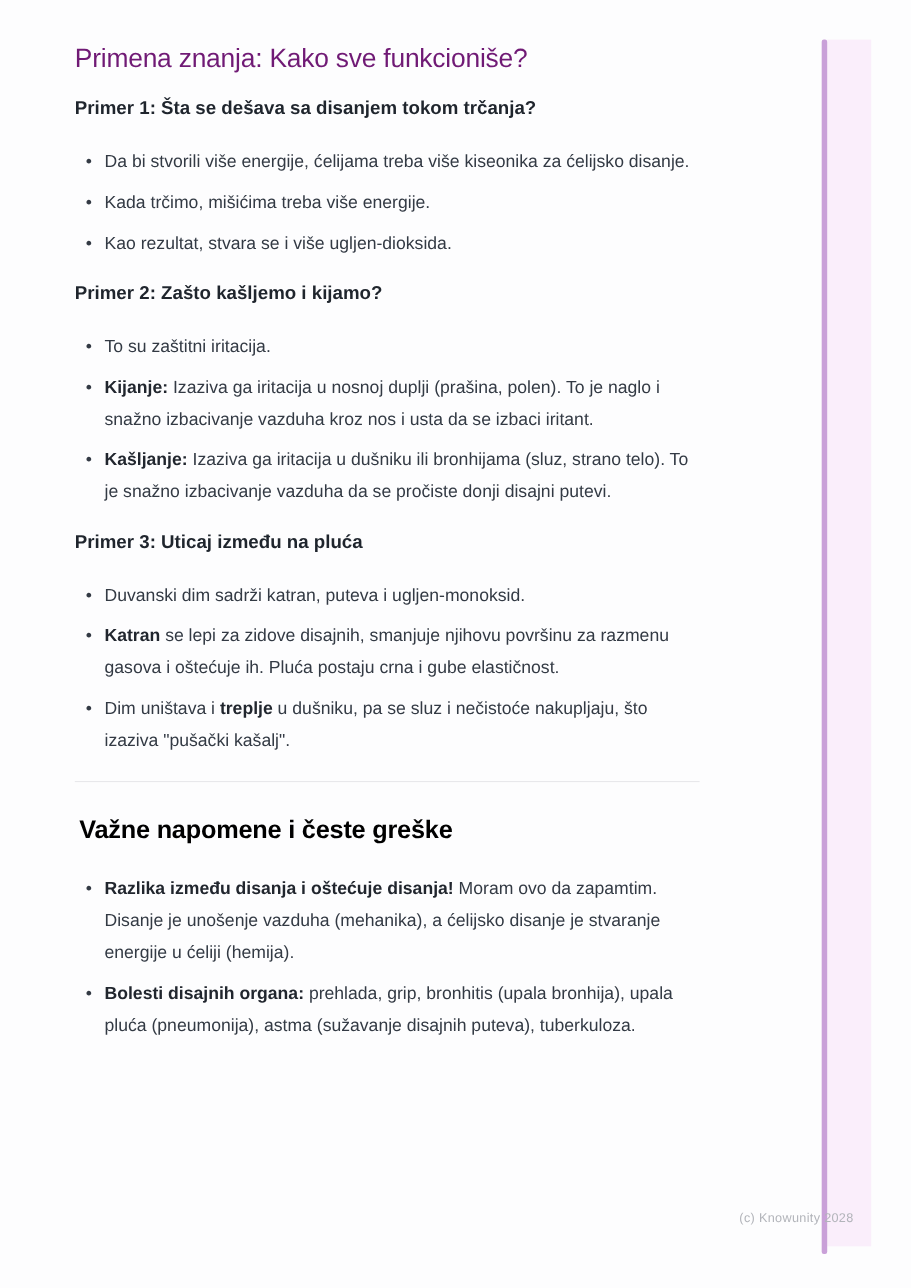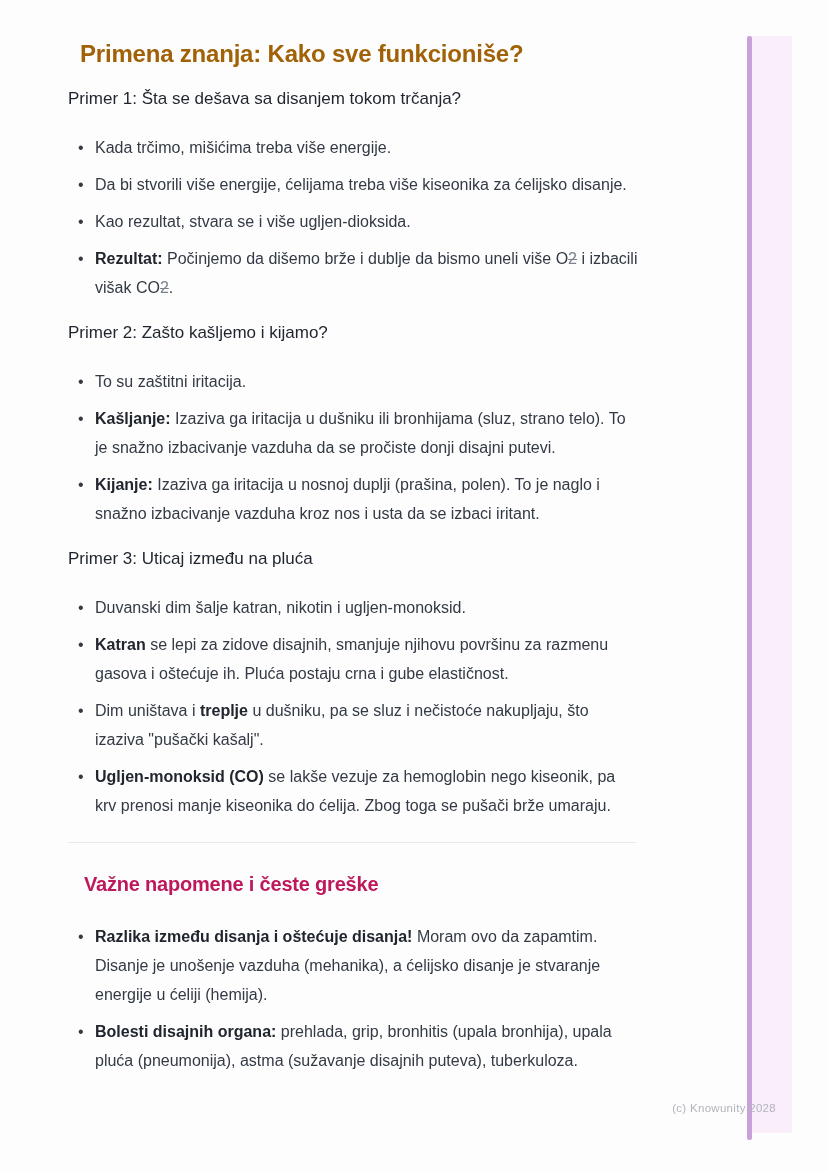--- a/index.html
+++ b/index.html
@@ -12,37 +12,37 @@
     color: #333a44;
   }
   .content {
     position: absolute;
     left: 68px; top: 0;
     width: 570px;
     padding-top: 40px;
   }
   .h1 {
     font-size: 24px;
+    font-weight: 400;
+    line-height: 1.15;
+    letter-spacing: -0.2px;
+    color: #701a75;
+    margin: 0 0 20px 0;
+  }
+  .h2 {
+    font-size: 23px;
     font-weight: 700;
     line-height: 1.15;
     letter-spacing: -0.2px;
-    color: #a16207;
-    margin: 0 0 20px 12px;
-  }
-  .h2 {
-    font-size: 20px;
-    font-weight: 700;
-    line-height: 1.15;
-    letter-spacing: -0.2px;
-    color: #be185d;
-    margin: 30px 0 26px 16px;
+    color: #000000;
+    margin: 30px 0 26px 4px;
   }
   .h3 {
     font-size: 17px;
-    font-weight: 400;
+    font-weight: 700;
     line-height: 1.25;
     color: #1f252d;
     margin: 0 0 24px 0;
   }
   ul.blist {
     list-style: none;
     margin: 0 0 20px 0;
     padding: 0;
   }
   ul.blist li {
@@ -98,69 +98,61 @@
 <div class="watermark">(c) Knowunity 2028</div>
 
 <div class="content">
 
   <h1 class="h1">Primena znanja: Kako sve funkcioniše?</h1>
 
   <h3 class="h3">Primer 1: Šta se dešava sa disanjem tokom trčanja?</h3>
   <ul class="blist">
     <li>
         <span class="marker"></span>
+        <span class="txt"><span>Da bi stvorili više energije, ćelijama treba više kiseonika za ćelijsko disanje.</span></span>
+      </li>
+    <li>
+        <span class="marker"></span>
         <span class="txt"><span>Kada trčimo, mišićima treba više energije.</span></span>
       </li>
     <li>
         <span class="marker"></span>
-        <span class="txt"><span>Da bi stvorili više energije, ćelijama treba više kiseonika za ćelijsko disanje.</span></span>
-      </li>
-    <li>
-        <span class="marker"></span>
         <span class="txt"><span>Kao rezultat, stvara se i više ugljen-dioksida.</span></span>
-      </li>
-    <li>
-        <span class="marker"></span>
-        <span class="txt"><span class="b">Rezultat:</span><span> Počinjemo da dišemo brže i dublje da bismo uneli više O</span><span class="strike">2</span><span> i izbacili višak CO</span><span class="strike">2</span><span>.</span></span>
       </li>
   </ul>
 
   <h3 class="h3">Primer 2: Zašto kašljemo i kijamo?</h3>
   <ul class="blist">
     <li>
         <span class="marker"></span>
         <span class="txt"><span>To su zaštitni iritacija.</span></span>
       </li>
     <li>
         <span class="marker"></span>
-        <span class="txt"><span class="b">Kašljanje:</span><span> Izaziva ga iritacija u dušniku ili bronhijama (sluz, strano telo). To je snažno izbacivanje vazduha da se pročiste donji disajni putevi.</span></span>
+        <span class="txt"><span class="b">Kijanje:</span><span> Izaziva ga iritacija u nosnoj duplji (prašina, polen). To je naglo i snažno izbacivanje vazduha kroz nos i usta da se izbaci iritant.</span></span>
       </li>
     <li>
         <span class="marker"></span>
-        <span class="txt"><span class="b">Kijanje:</span><span> Izaziva ga iritacija u nosnoj duplji (prašina, polen). To je naglo i snažno izbacivanje vazduha kroz nos i usta da se izbaci iritant.</span></span>
+        <span class="txt"><span class="b">Kašljanje:</span><span> Izaziva ga iritacija u dušniku ili bronhijama (sluz, strano telo). To je snažno izbacivanje vazduha da se pročiste donji disajni putevi.</span></span>
       </li>
   </ul>
 
   <h3 class="h3">Primer 3: Uticaj između na pluća</h3>
   <ul class="blist">
     <li>
         <span class="marker"></span>
-        <span class="txt"><span>Duvanski dim šalje katran, nikotin i ugljen-monoksid.</span></span>
+        <span class="txt"><span>Duvanski dim sadrži katran, puteva i ugljen-monoksid.</span></span>
       </li>
     <li>
         <span class="marker"></span>
         <span class="txt"><span class="b">Katran</span><span> se lepi za zidove disajnih, smanjuje njihovu površinu za razmenu gasova i oštećuje ih. Pluća postaju crna i gube elastičnost.</span></span>
       </li>
     <li>
         <span class="marker"></span>
         <span class="txt"><span>Dim uništava i </span><span class="b">treplje</span><span> u dušniku, pa se sluz i nečistoće nakupljaju, što izaziva "pušački kašalj".</span></span>
-      </li>
-    <li>
-        <span class="marker"></span>
-        <span class="txt"><span class="b">Ugljen-monoksid (CO)</span><span> se lakše vezuje za hemoglobin nego kiseonik, pa krv prenosi manje kiseonika do ćelija. Zbog toga se pušači brže umaraju.</span></span>
       </li>
   </ul>
 
   <hr class="divider">
 
   <h2 class="h2">Važne napomene i česte greške</h2>
   <ul class="blist">
     <li>
         <span class="marker"></span>
         <span class="txt"><span class="b">Razlika između disanja i oštećuje disanja!</span><span> Moram ovo da zapamtim. Disanje je unošenje vazduha (mehanika), a ćelijsko disanje je stvaranje energije u ćeliji (hemija).</span></span>

